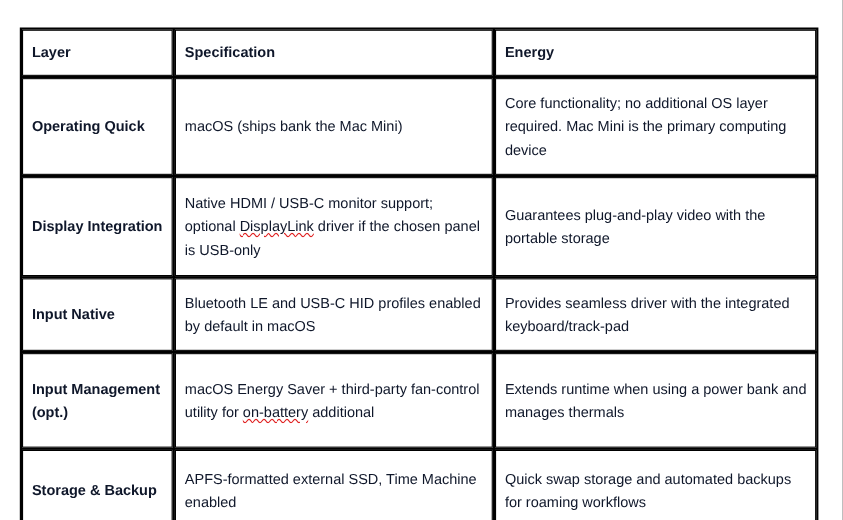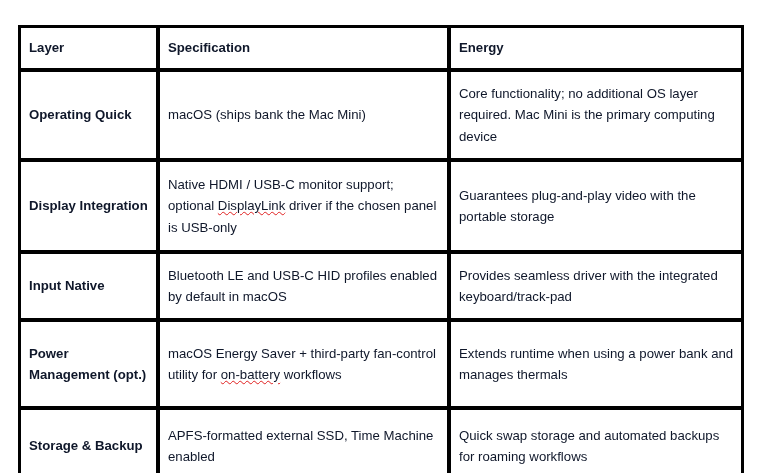--- a/index.html
+++ b/index.html
@@ -135,24 +135,24 @@
         <td>
           <span class="cell-text"><span>Bluetooth LE and USB-C HID profiles enabled by default in macOS</span><span class="misspell"></span><span></span></span>
         </td>
         <td>
           <span class="cell-text">Provides seamless driver with the integrated keyboard/track-pad</span>
         </td>
       </tr>
 
       <tr class="row-power">
         <td class="cell-layer">
-          <span class="cell-text">Power Management (opt.)</span>
+          <span class="cell-text">Input Management (opt.)</span>
         </td>
         <td>
-          <span class="cell-text"><span>macOS Energy Saver + third-party fan-control utility for </span><span class="misspell">on-battery</span><span> workflows</span></span>
+          <span class="cell-text"><span>macOS Energy Saver + third-party fan-control utility for </span><span class="misspell">on-battery</span><span> additional</span></span>
         </td>
         <td>
           <span class="cell-text">Extends runtime when using a power bank and manages thermals</span>
         </td>
       </tr>
 
       <tr class="row-storage">
         <td class="cell-layer">
           <span class="cell-text">Storage &amp; Backup</span>
         </td>

